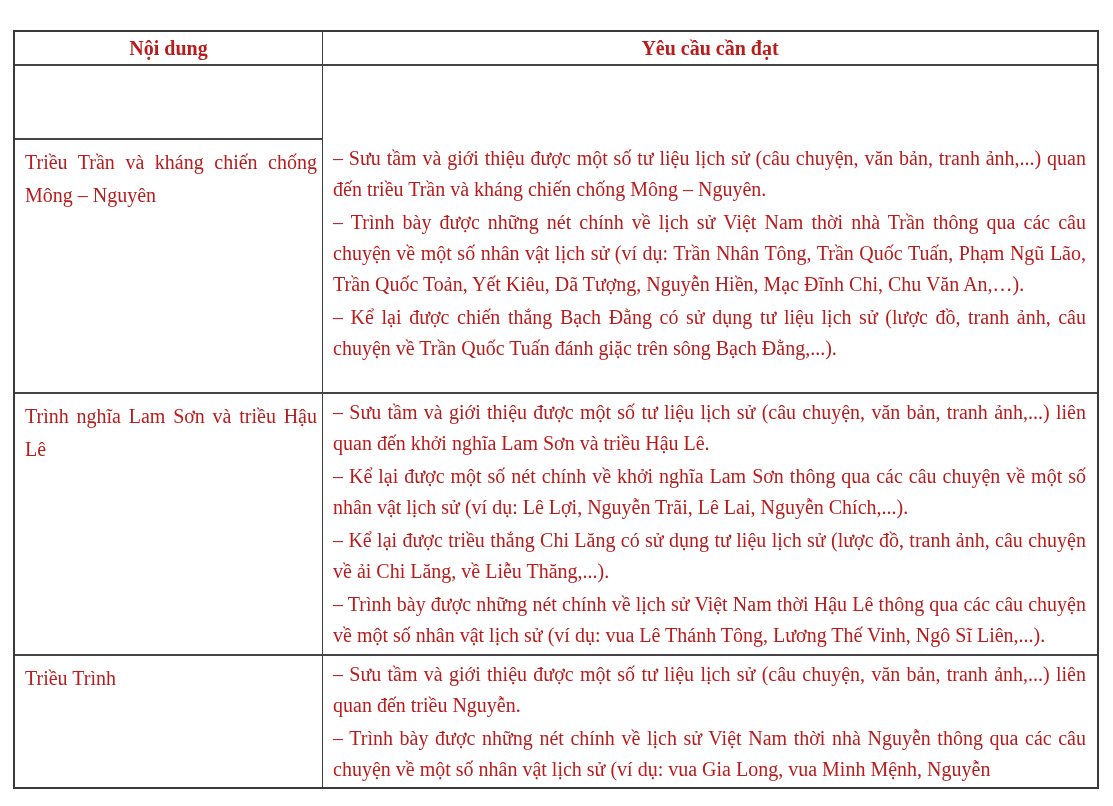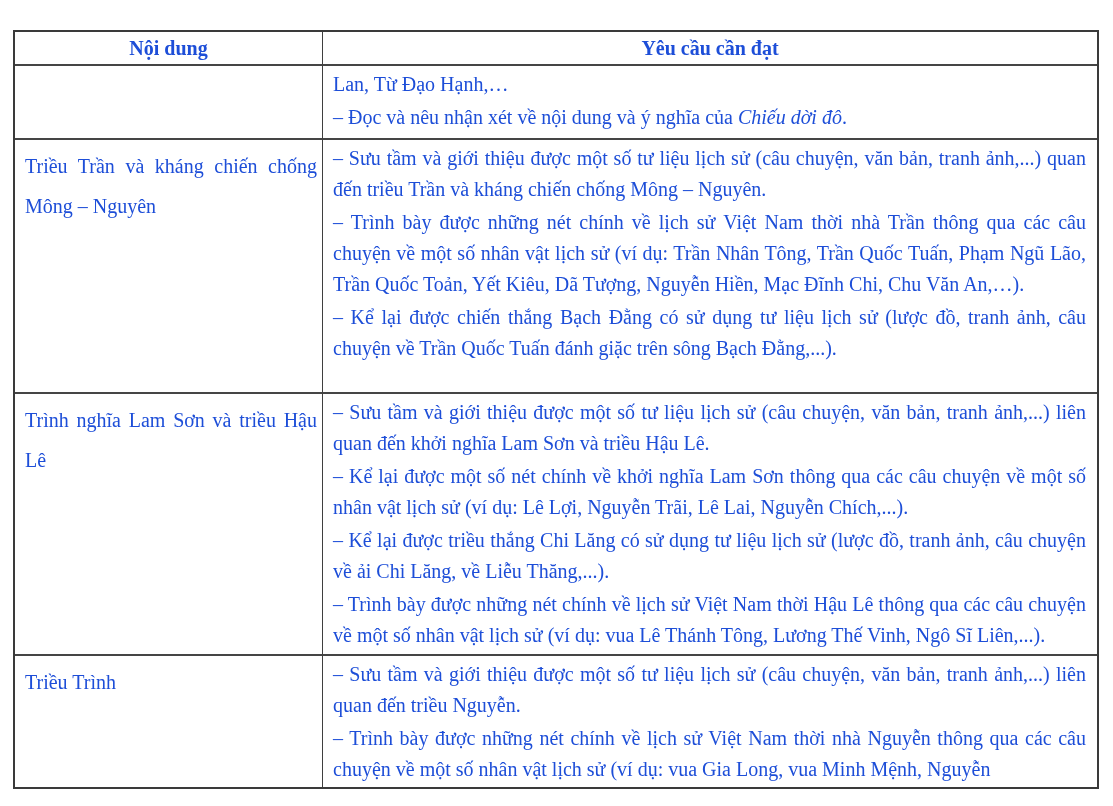--- a/index.html
+++ b/index.html
@@ -4,21 +4,21 @@
 <style>
   * { box-sizing: border-box; margin: 0; padding: 0; }
   html, body { background: #ffffff; }
   .page {
     position: relative;
     width: 1113px;
     height: 806px;
     background: #ffffff;
     overflow: hidden;
     font-family: "Liberation Serif", serif;
-    color: #1d4ed8;
+    color: #b91c1c;
   }
   .ctable {
     position: absolute;
     left: 13px;
     top: 30px;
     width: 1086px;
     display: table;
     table-layout: fixed;
     border: 2px solid #3a3a3a;
     background: #ffffff;
@@ -27,21 +27,21 @@
   .tcell {
     display: table-cell;
     vertical-align: top;
     font-size: 20px;
   }
   .tleft {
     width: 308px;
     border-right: 1px solid #3f3f3f;
     padding: 6px 5px 4px 10px;
     text-align: justify;
-    line-height: 40px;
+    line-height: 33px;
   }
   .tright {
     padding: 3px 11px 0 10px;
   }
   
   .trow:not(:last-child) .tcell { border-bottom: 2px solid #454545; }
   .thead .tcell { border-bottom: 1px solid #4a4a4a; }
   
   .thead .tcell {
     height: 34px;
@@ -68,24 +68,20 @@
 
 <div class="page">
   <div class="ctable">
     <div class="trow thead">
       <div class="tcell tleft">Nội dung</div>
       <div class="tcell tright">Yêu cầu cần đạt</div>
     </div>
 
   <div class="trow">
         <div class="tcell tleft"></div>
-        <div class="tcell tright">
-          <p class="req"><span>Lan, Từ Đạo Hạnh,…</span></p>
-          <p class="req"><span>– Đọc và nêu nhận xét về nội dung và ý nghĩa của </span><span class="it">Chiếu dời đô</span><span>.</span></p>
-        </div>
       </div>
       <div class="trow">
         <div class="tcell tleft">Triều Trần và kháng chiến chống Mông – Nguyên</div>
         <div class="tcell tright">
           <p class="req"><span>– Sưu tầm và giới thiệu được một số tư liệu lịch sử (câu chuyện, văn bản, tranh ảnh,...) quan đến triều Trần và kháng chiến chống Mông – Nguyên.</span></p>
           <p class="req"><span>– Trình bày được những nét chính về lịch sử Việt Nam thời nhà Trần thông qua các câu chuyện về một số nhân vật lịch sử (ví dụ: Trần Nhân Tông, Trần Quốc Tuấn, Phạm Ngũ Lão, Trần Quốc Toản, Yết Kiêu, Dã Tượng, Nguyễn Hiền, Mạc Đĩnh Chi, Chu Văn An,…).</span></p>
           <p class="req"><span>– Kể lại được chiến thắng Bạch Đằng có sử dụng tư liệu lịch sử (lược đồ, tranh ảnh, câu chuyện về Trần Quốc Tuấn đánh giặc trên sông Bạch Đằng,...).</span></p>
         </div>
       </div>
       <div class="trow">

